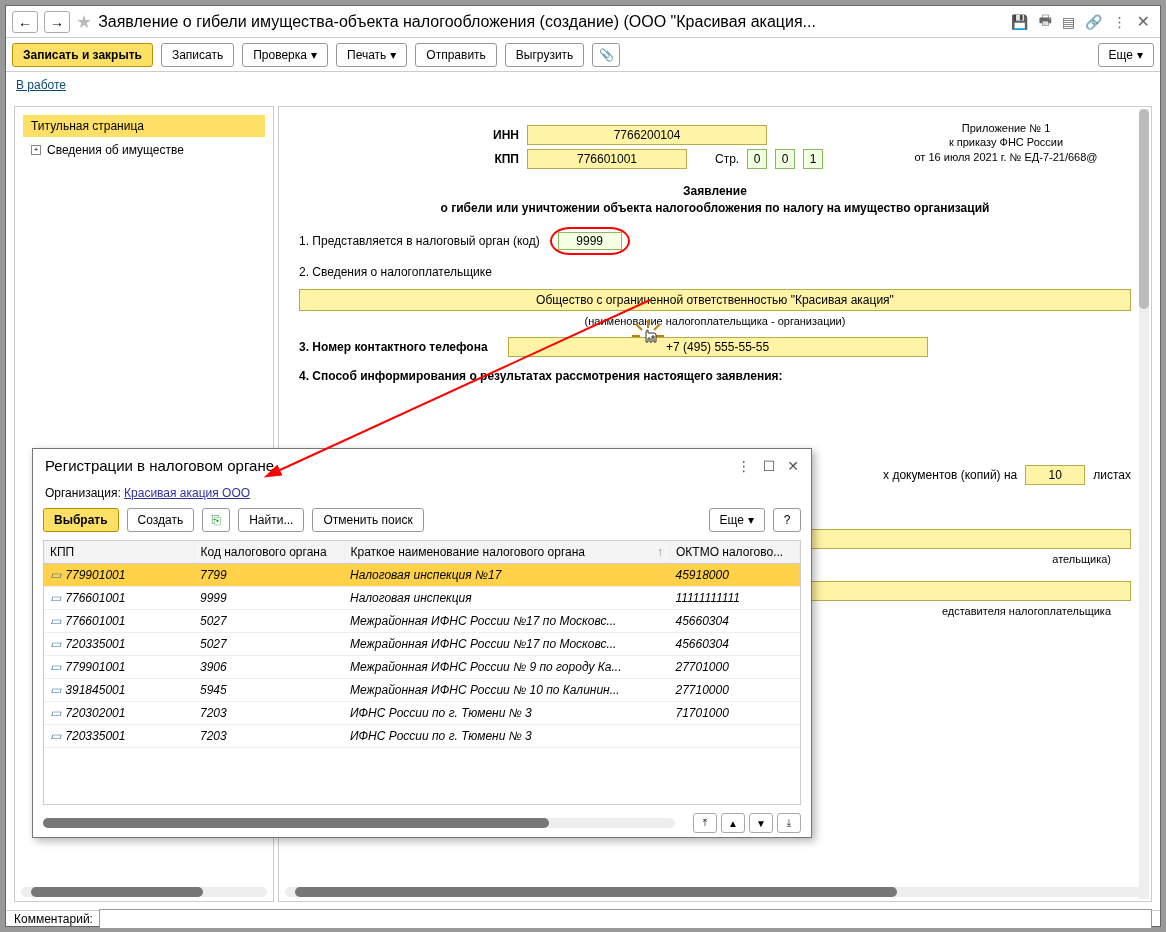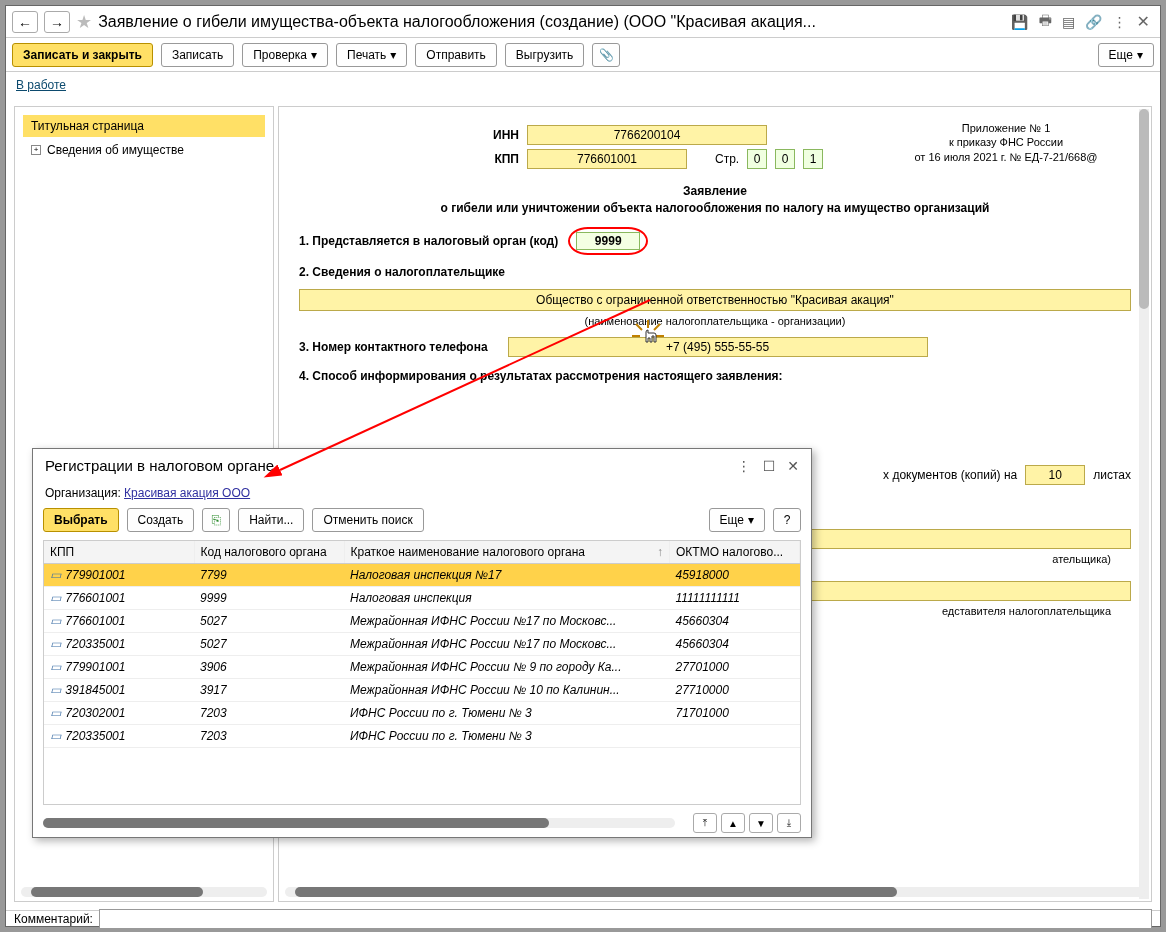--- a/index.html
+++ b/index.html
@@ -140,21 +140,21 @@
   margin-left: auto;
   text-align: center;
   font-size: 11px;
   line-height: 1.3;
   width: 250px;
 }
 
 .knd-row { font-weight: bold; margin: 14px 0; }
 .title-block { text-align: center; font-weight: bold; margin: 10px 0; line-height: 1.4; }
 
-.num-row { display: flex; align-items: center; gap: 10px; margin: 10px 0; font-weight: bold; }
+.num-row { display: flex; align-items: center; gap: 10px; margin: 10px 0; font-weight: normal; }
 .circled-field {
   width: 80px;
   border: 2px solid red;
   border-radius: 50%/100%;
   padding: 3px 6px;
   position: relative;
 }
 .circled-inner { border:1px solid #8ab85e; background:#f4ffe3; text-align:center; padding:1px; }
 
 .org-field {
@@ -487,21 +487,21 @@
             <td>45660304</td>
           </tr>
           <tr>
             <td><span class="rowicon">▭</span> 779901001</td>
             <td>3906</td>
             <td>Межрайонная ИФНС России № 9 по городу Ка...</td>
             <td>27701000</td>
           </tr>
           <tr>
             <td><span class="rowicon">▭</span> 391845001</td>
-            <td>3917</td>
+            <td>5945</td>
             <td>Межрайонная ИФНС России № 10 по Калинин...</td>
             <td>27710000</td>
           </tr>
           <tr>
             <td><span class="rowicon">▭</span> 720302001</td>
             <td>7203</td>
             <td>ИФНС России по г. Тюмени № 3</td>
             <td>71701000</td>
           </tr>
           <tr>

